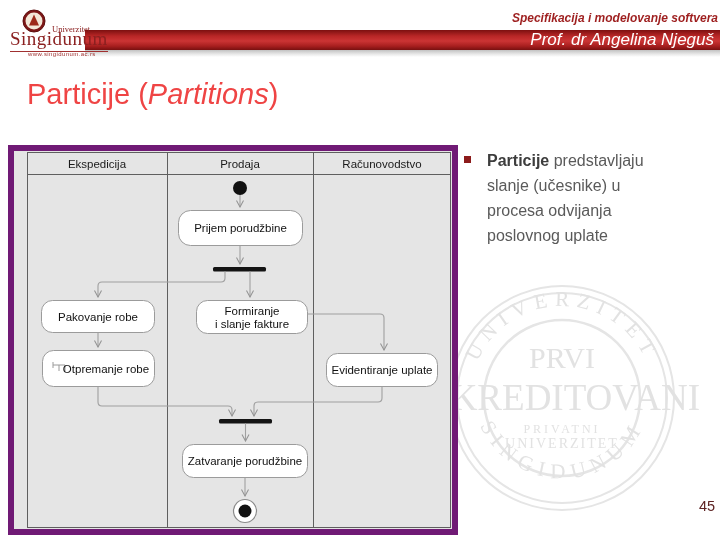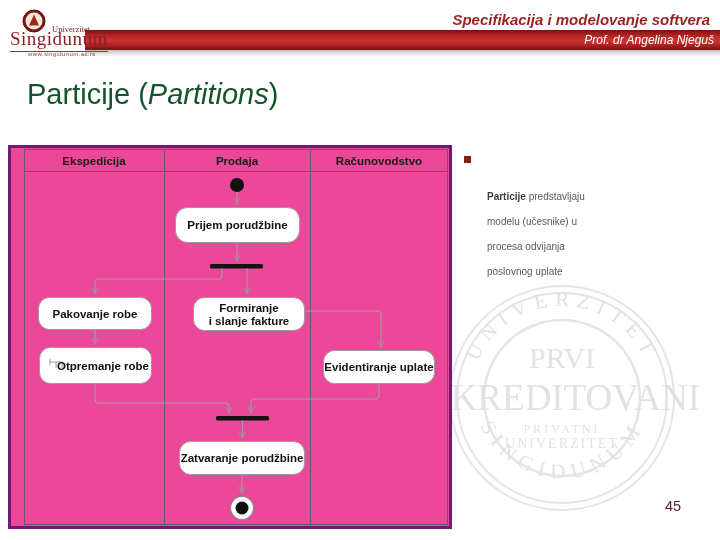--- a/index.html
+++ b/index.html
@@ -9,50 +9,50 @@
   }
   
   .logo{position:absolute; left:8px; top:8px; width:110px; height:52px; z-index:3;}
   .logo-emblem{position:absolute; left:14px; top:1px;}
   .logo-univerzitet{position:absolute; left:44px; top:16px; font-size:8.5px; color:#8b2020; font-family:"Liberation Serif",serif;}
   .logo-name{position:absolute; left:2px; top:20px; font-size:19px; color:#8b2020; font-family:"Liberation Serif",serif; letter-spacing:0.5px; border-bottom:1px solid #a03030; padding-bottom:1px;}
   .logo-url{position:absolute; left:20px; top:43px; font-size:6px; color:#a03030; letter-spacing:0.4px;}
   .banner{position:absolute; left:85px; top:30px; width:635px; height:20px; z-index:2;
     background:linear-gradient(180deg,#7c1010 0%,#b82626 30%,#cb3434 55%,#a81f1f 80%,#781010 100%);
     display:flex; align-items:center; justify-content:flex-end;}
-  .banner-prof{font-style:italic; font-size:12px; color:#ffffff; padding-right:6px;}
+  .banner-prof{font-style:italic; font-size:17px; color:#ffffff; padding-right:6px;}
   .banner-shadow{position:absolute; left:85px; top:50px; width:635px; height:7px;
     background:linear-gradient(180deg,#c2c2c2 0%,#e9e9e9 60%,#ffffff 100%);}
-  .course-line{position:absolute; top:11px; right:10px; font-style:italic; font-weight:bold; font-size:15px; color:#9e1f1f; z-index:2;}
+  .course-line{position:absolute; top:11px; right:2px; font-style:italic; font-weight:bold; font-size:12px; color:#9e1f1f; z-index:2;}
   
-  .title{position:absolute; left:27px; top:78px; font-size:29px; color:#14532d; z-index:2;}
+  .title{position:absolute; left:27px; top:78px; font-size:29px; color:#ef4444; z-index:2;}
   .title .it{font-style:italic;}
   
   .watermark{position:absolute; left:407px; top:243px; width:310px; height:310px; z-index:0; overflow:visible;}
   .watermark svg{overflow:visible;}
   .wm-circle{fill:none; stroke:#e5e5e5;}
   .wm-text{fill:#e2e2e2; font-family:"Liberation Serif",serif;}
   
   .diagram{position:absolute; left:8px; top:145px; width:438px; height:378px;
-    background:#ec4899; border:3px solid #701a75; z-index:2;font-weight:bold;}
+    background:#e5e5e5; border:6px solid #701a75; z-index:2;}
   .tbl{stroke:#5f5f5f; stroke-width:1; fill:none;}
   .lane-label{font-size:11.5px; fill:#1a1a1a; text-anchor:middle;}
   .node{fill:#ffffff; stroke:#9b9b9b; stroke-width:1;}
   .node-label{font-size:11.5px; fill:#111111; text-anchor:middle;}
   .conn{fill:none; stroke:#a0a0a0; stroke-width:1.1;}
   .bar{fill:#141414;}
   .rake{fill:none; stroke:#9a9a9a; stroke-width:1;}
   
   .bullet{position:absolute; left:464px; top:148px; width:250px; display:flex; z-index:2;}
   .bullet-square{width:7px; height:7px; background:#8c1b1b; margin-top:8px; margin-right:16px; flex:none;}
-  .bullet-text{font-size:10px; line-height:25px; color:#5a5a5a;margin-top:36px;}
+  .bullet-text{font-size:16px; line-height:25px; color:#5a5a5a;}
   .bullet-text .line{display:block;}
   .bullet-text b{color:#3d3d3d; font-weight:bold;}
   
-  .page-number{position:absolute; left:665px; top:498px; font-size:14.5px; color:#5e2323; z-index:2;}
+  .page-number{position:absolute; left:699px; top:498px; font-size:14.5px; color:#5e2323; z-index:2;}
 </style>
 </head>
 <body>
 
 <div class="slide">
 
   <div class="watermark">
     <svg width="310" height="310" viewBox="0 0 310 310">
       <circle class="wm-circle" cx="155" cy="155" r="112" stroke-width="2"></circle>
       <circle class="wm-circle" cx="155" cy="155" r="105" stroke-width="2"></circle>
@@ -149,21 +149,21 @@
 
       <circle cx="231" cy="360" r="11.5" fill="#ffffff" stroke="#8a8a8a" stroke-width="1.2"></circle>
       <circle cx="231" cy="360" r="6.5" fill="#111"></circle>
     </svg>
   </div>
 
   <div class="bullet">
     <span class="bullet-square"></span>
     <div class="bullet-text">
       <span class="line"><b>Particije</b> <span>predstavljaju</span></span>
-      <span class="line">modelu (učesnike) u</span>
+      <span class="line">slanje (učesnike) u</span>
       <span class="line">procesa odvijanja</span>
       <span class="line">poslovnog uplate</span>
     </div>
   </div>
 
   <div class="page-number">45</div>
 
 </div>
 
 </body></html>

